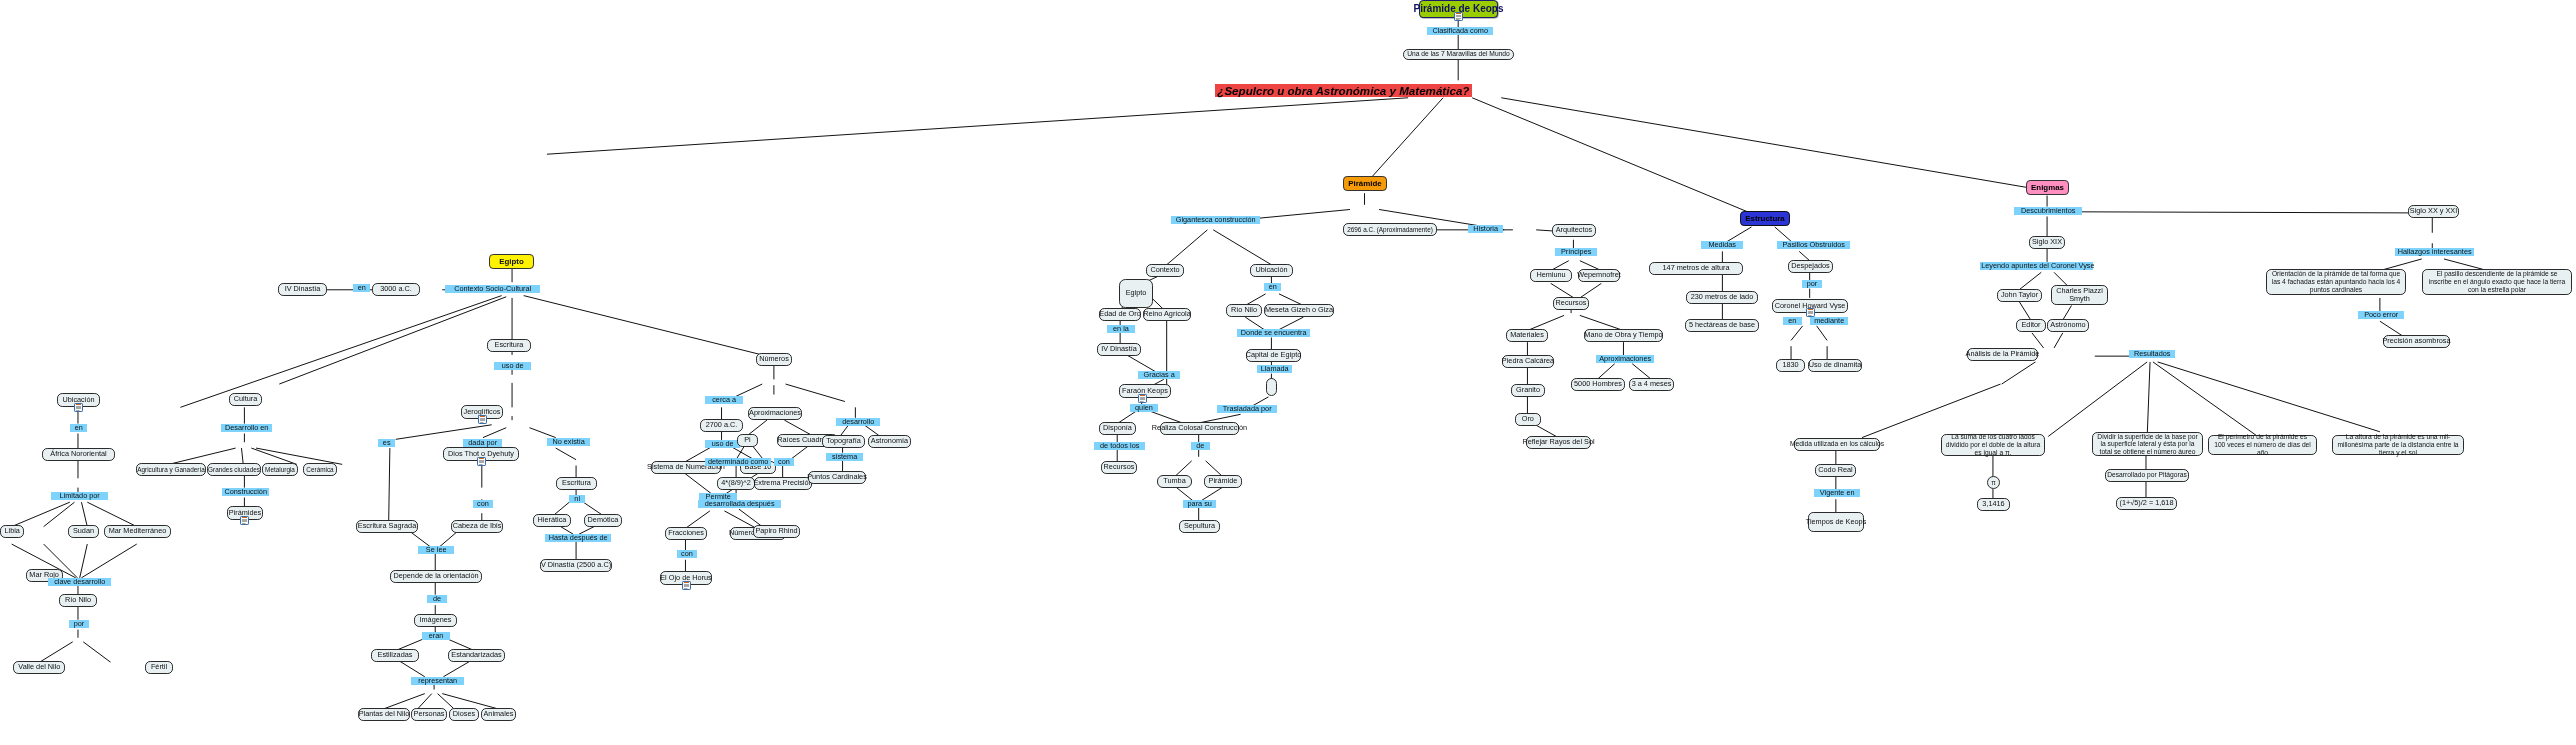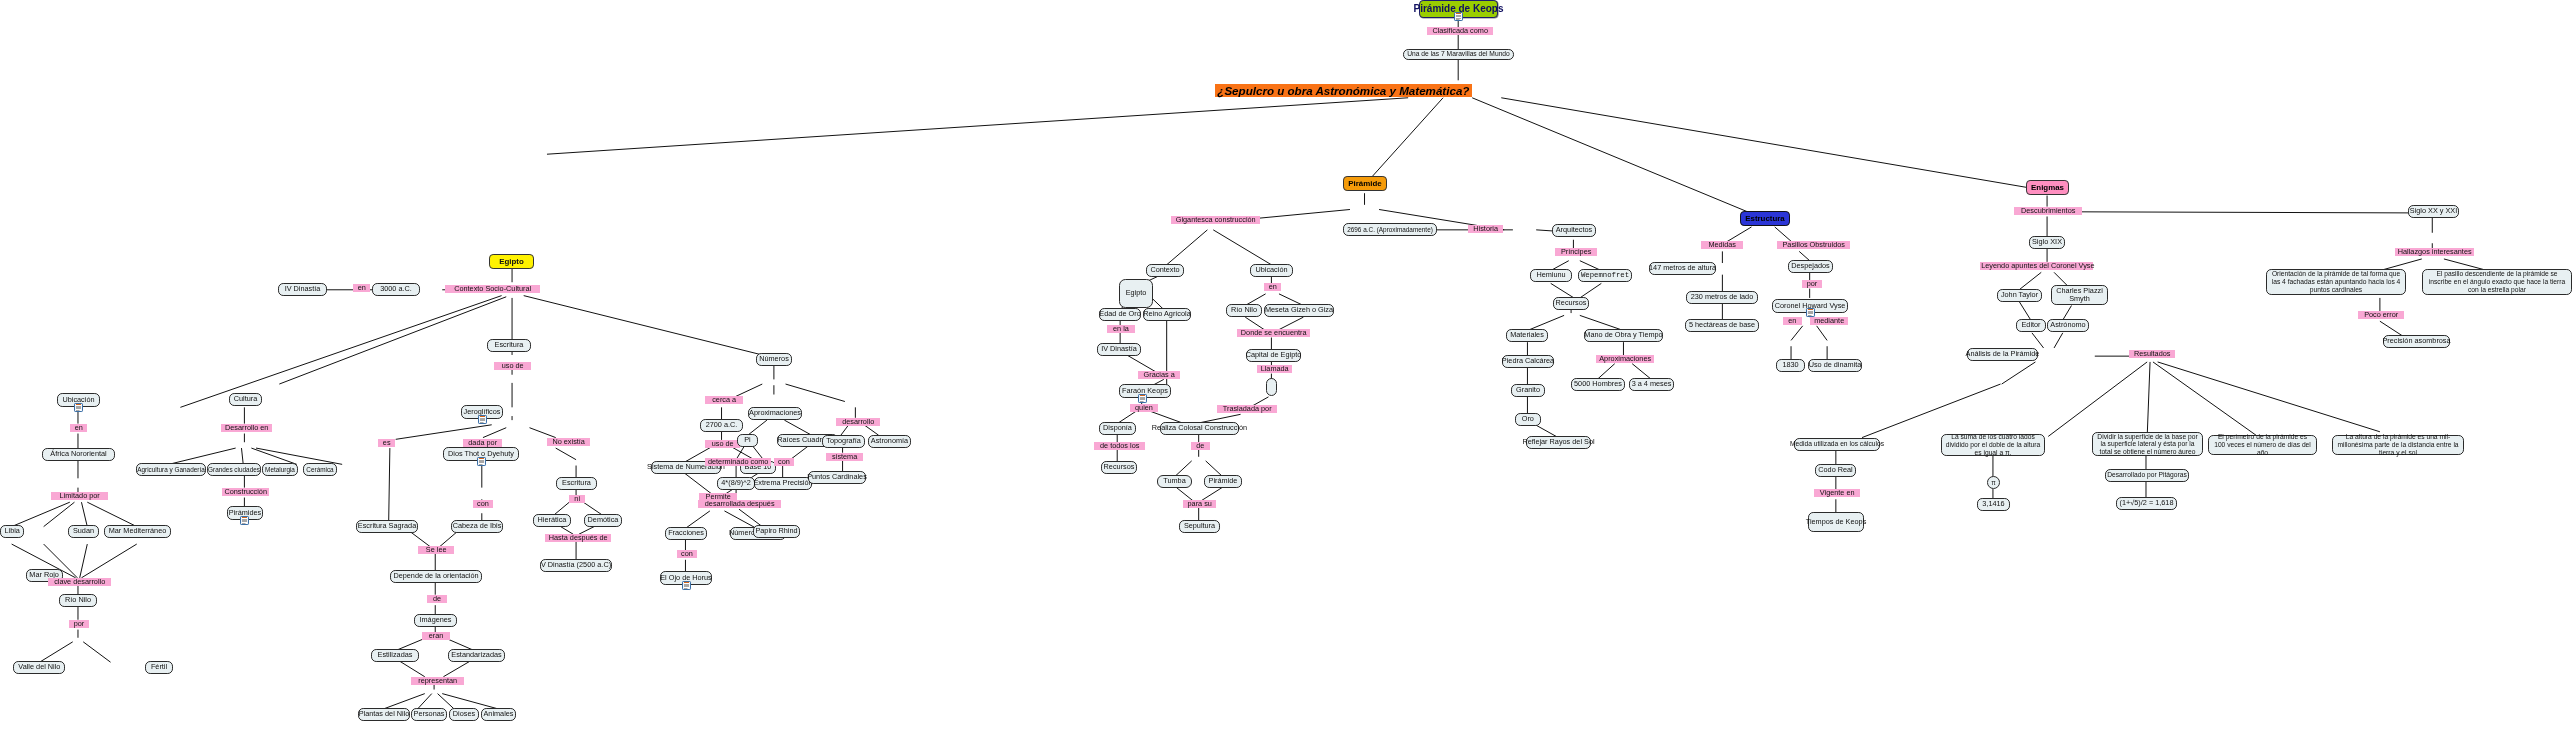--- a/index.html
+++ b/index.html
@@ -45,36 +45,36 @@
     color:#000;font-weight:bold;font-size:7.9px;
   }
   .node.circle{border-radius:50%;}
   .node.tall{border-radius:6.4px;}
 
   
   .link{
     position:absolute;
     font-size:7.3px;
     color:#111;
-    background:#f9a8d4;
+    background:#7dd3fc;
     text-align:center;
     white-space:nowrap;
     line-height:1.1;
     padding:0 1.2px;
   }
 
   
   .question{
     position:absolute;
     font-size:11.6px;
     font-weight:bold;
     font-style:italic;
     color:#000;
     white-space:nowrap;
-    background:#f97316;
+    background:#ef4444;
     padding:0 2.3px;
   }
 
   
   .noteicon{
     position:absolute;
     width:8.7px;height:8.7px;
     border:0.8px solid #3a6ea5;
     border-radius:1.2px;
     background:#f2f6fb;
@@ -473,35 +473,35 @@
   <div class="node" style="left:1246px;top:349px;width:55px;height:12.8px;">Capital de Egipto</div>
   <div class="link" style="left:1257px;top:365px;width:33px;">Llamada</div>
   <div class="node" style="left:1266px;top:378px;width:10.5px;height:17.5px;border-radius:5.8px;"></div>
   <div class="link" style="left:1217px;top:405px;width:58px;">Trasladada por</div>
 
   <div class="node" style="left:1343px;top:223px;width:94px;height:12.8px;font-size:6.4px;">2696 a.C. (Aproximadamente)</div>
   <div class="link" style="left:1468px;top:225px;width:33px;">Historia</div>
   <div class="node" style="left:1552px;top:224px;width:44px;height:12.8px;">Arquitectos</div>
   <div class="link" style="left:1555px;top:248px;width:40px;">Príncipes</div>
   <div class="node" style="left:1530px;top:269px;width:42px;height:12.8px;">Hemiunu</div>
-  <div class="node" style="left:1578px;top:269px;width:54px;height:12.8px;font-family:Liberation Mono, monospace;">Wepemnofret</div>
+  <div class="node" style="left:1578px;top:269px;width:42px;height:12.8px;">Wepemnofret</div>
   <div class="node" style="left:1553px;top:297px;width:36px;height:12.8px;">Recursos</div>
   <div class="node" style="left:1506px;top:329px;width:42px;height:12.8px;">Materiales</div>
   <div class="node" style="left:1584px;top:329px;width:79px;height:12.8px;">Mano de Obra y Tiempo</div>
   <div class="node" style="left:1502px;top:355px;width:52px;height:12.8px;">Piedra Calcárea</div>
   <div class="node" style="left:1511px;top:384px;width:34px;height:12.8px;">Granito</div>
   <div class="node" style="left:1515px;top:413px;width:25.6px;height:12.8px;">Oro</div>
   <div class="node" style="left:1526px;top:436px;width:65px;height:12.8px;">Reflejar Rayos del Sol</div>
   <div class="link" style="left:1596px;top:355px;width:56px;">Aproximaciones</div>
   <div class="node" style="left:1571px;top:378px;width:54px;height:12.8px;">5000 Hombres</div>
   <div class="node" style="left:1629px;top:378px;width:45px;height:12.8px;">3 a 4 meses</div>
 
   <div class="node blue" style="left:1740px;top:211px;width:50px;height:15px;">Estructura</div>
   <div class="link" style="left:1701px;top:241px;width:40px;">Medidas</div>
-  <div class="node" style="left:1649px;top:262px;width:67px;height:12.8px;">147 metros de altura</div>
+  <div class="node" style="left:1649px;top:262px;width:94px;height:12.8px;">147 metros de altura</div>
   <div class="node" style="left:1686px;top:291px;width:72px;height:12.8px;">230 metros de lado</div>
   <div class="node" style="left:1685px;top:319px;width:74px;height:12.8px;">5 hectáreas de base</div>
 
   <div class="link" style="left:1777px;top:241px;width:71px;">Pasillos Obstruidos</div>
   <div class="node" style="left:1788px;top:260px;width:45px;height:12.8px;">Despejados</div>
   <div class="link" style="left:1802px;top:280px;width:17.5px;">por</div>
   <div class="node" style="left:1772px;top:299px;width:76px;height:14px;">Coronel Howard Vyse</div>
   <div class="noteicon" style="left:1806px;top:308px;">
       <i></i>
     </div>

